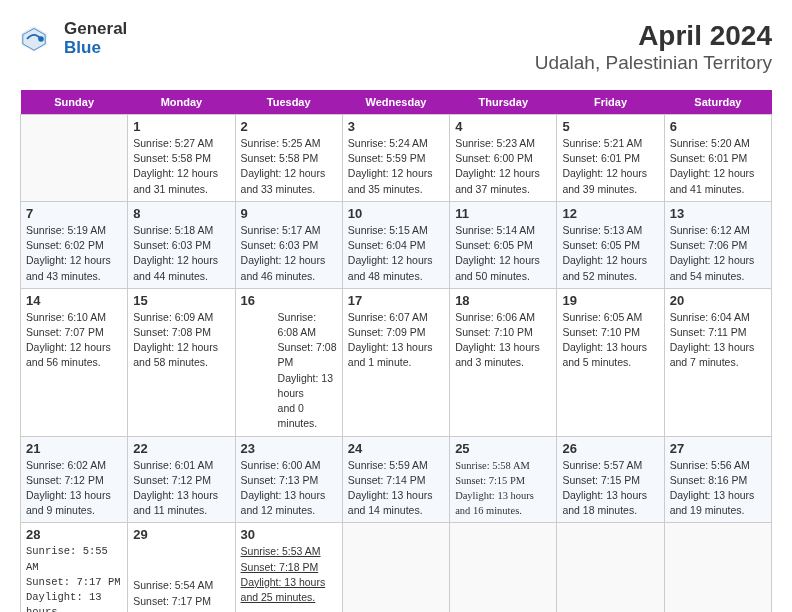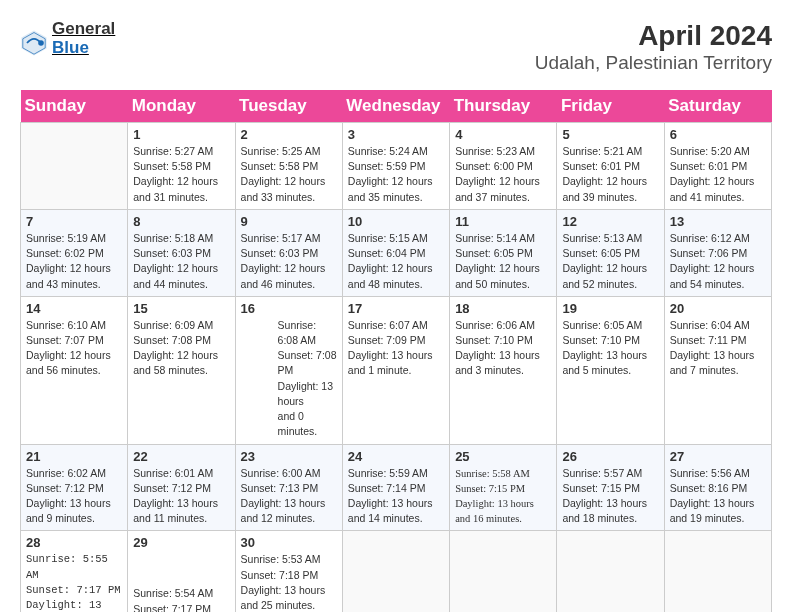--- a/index.html
+++ b/index.html
@@ -11,23 +11,22 @@
       padding: 20px;
     }
     .header-area {
       display: flex;
       justify-content: space-between;
       align-items: flex-start;
       margin-bottom: 16px;
     }
     .logo {
       display: flex;
-      align-items: flex-end;
-      gap: 4px;
-      text-decoration: underline;
+      align-items: center;
+      gap: 16px;
     }
     .logo-icon {
       width: 28px;
       height: 28px;
     }
     .title-area {
       text-align: right;
     }
     .cal-title {
       font-size: 28px;
@@ -37,25 +36,25 @@
     .cal-subtitle {
       font-size: 19px;
       color: #555;
     }
     table {
       width: 100%;
       border-collapse: collapse;
       font-size: 11px;
     }
     th {
-      background-color: #ec4899;
+      background-color: #a21caf;
       color: #fff;
       padding: 6px 4px;
-      text-align: left;
-      font-size: 17px;
+      text-align: center;
+      font-size: 11px;
       font-weight: bold;
     }
     td {
       border: 1px solid #ccc;
       vertical-align: top;
       padding: 4px 5px;
       height: 80px;
       width: 14.28%;
     }
     tr:nth-child(even) td { background: #f5f8fd; }
@@ -319,21 +318,21 @@
         </td>
         <td>
           <span class="day-num">29</span>
           <div class="day-info" style="white-space: pre-line; margin-top: 36px;">Sunrise: 5:54 AM
 Sunset: 7:17 PM
 Daylight: 13 hours
 and 23 minutes.</div>
         </td>
         <td>
           <span class="day-num">30</span>
-          <div class="day-info" style="white-space: pre-line;">Sunrise: 5:53 AM
+          <div class="day-info" style="white-space: pre-line; text-decoration: underline;">Sunrise: 5:53 AM
 Sunset: 7:18 PM
 Daylight: 13 hours
 and 25 minutes.</div>
         </td>
         <td class="empty-cell"></td>
         <td class="empty-cell"></td>
         <td class="empty-cell"></td>
         <td class="empty-cell"></td>
       </tr>
     </tbody>

